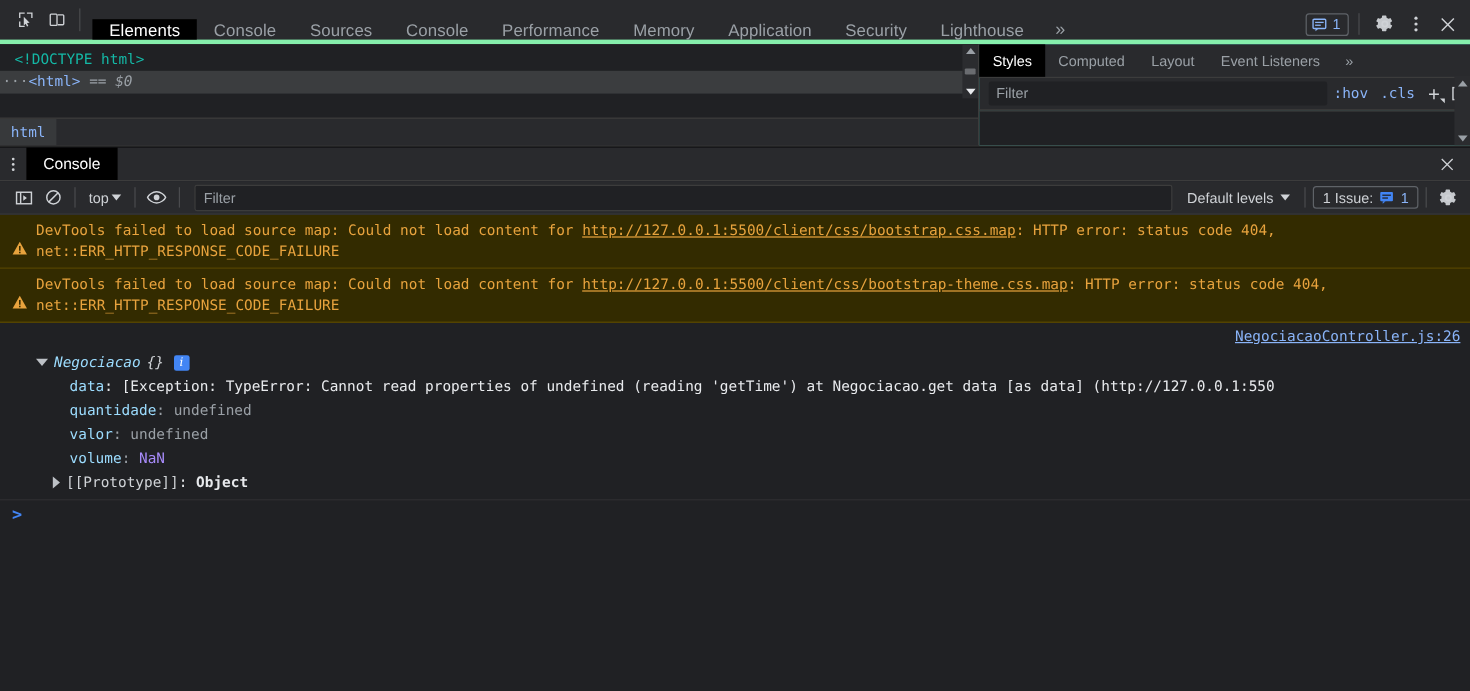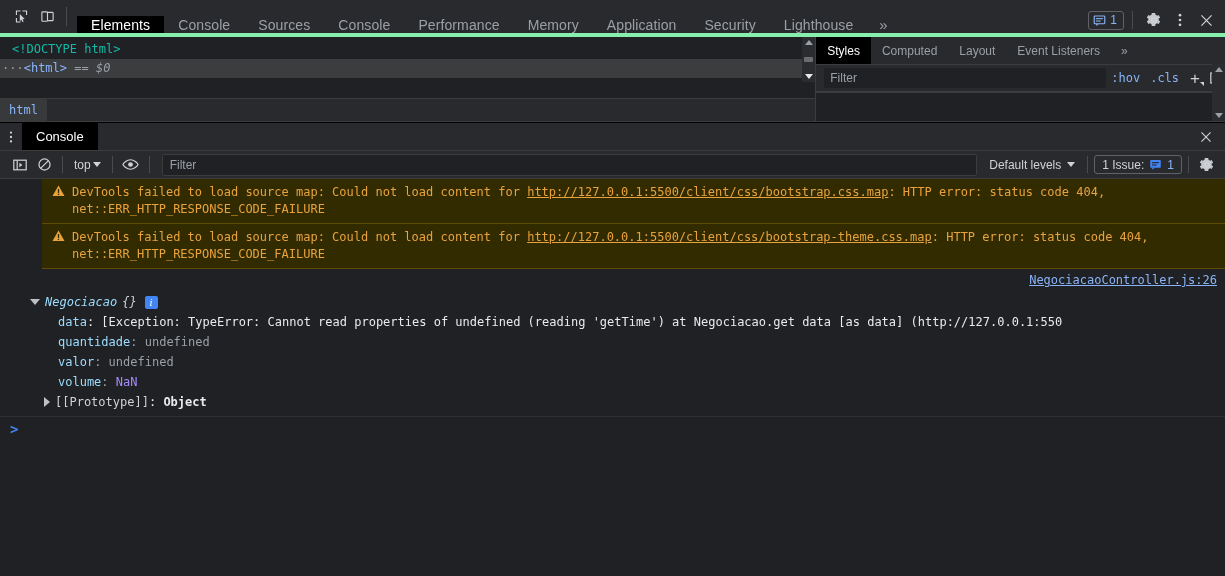--- a/index.html
+++ b/index.html
@@ -445,23 +445,22 @@
     font-size: 12px;
     background: #202124;
     position: relative;
   }
   .msg-warning {
     background: #332b00;
     border-bottom: 1px solid #5c4b00;
     color: #e8a33d;
     padding: 5px 8px 5px 8px;
     display: flex;
-    align-items: flex-start;
+    align-items: flex-end;
     line-height: 17px;
-    margin-left: 42px;
   }
   .warn-icon {
     flex: 0 0 auto;
     margin: 1px 7px 0 2px;
   }
   .msg-warning .wtext { white-space: normal; }
   .msg-warning a {
     color: #e8a33d;
     text-decoration: underline;
   }

